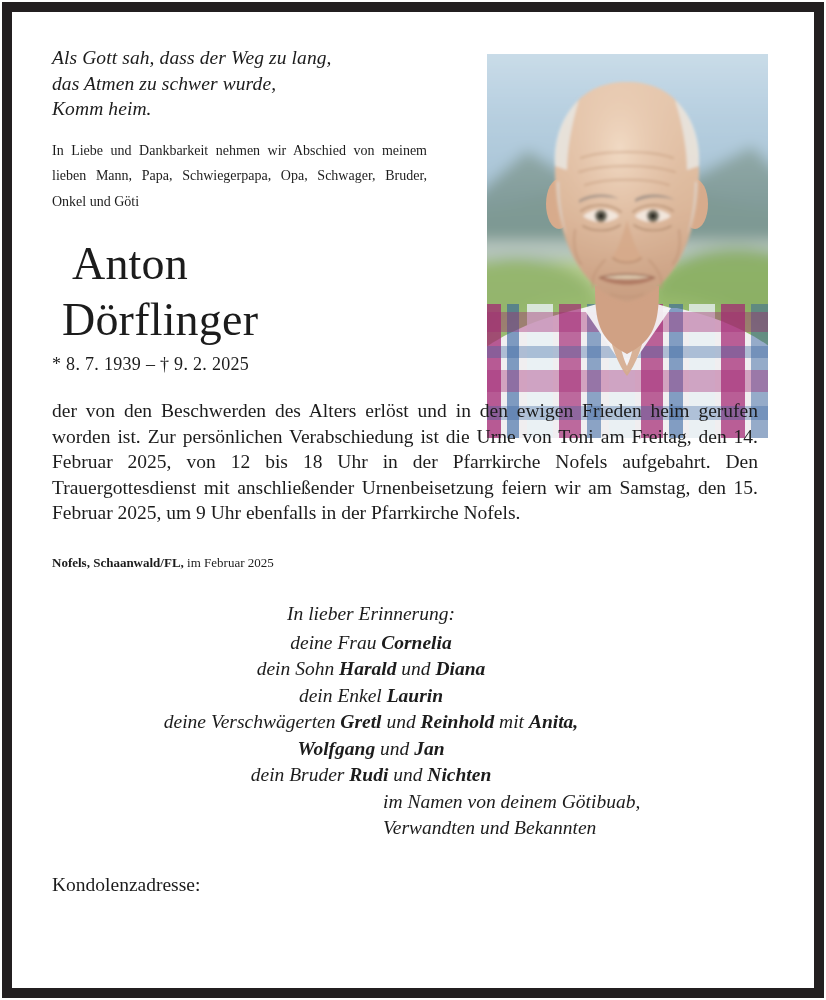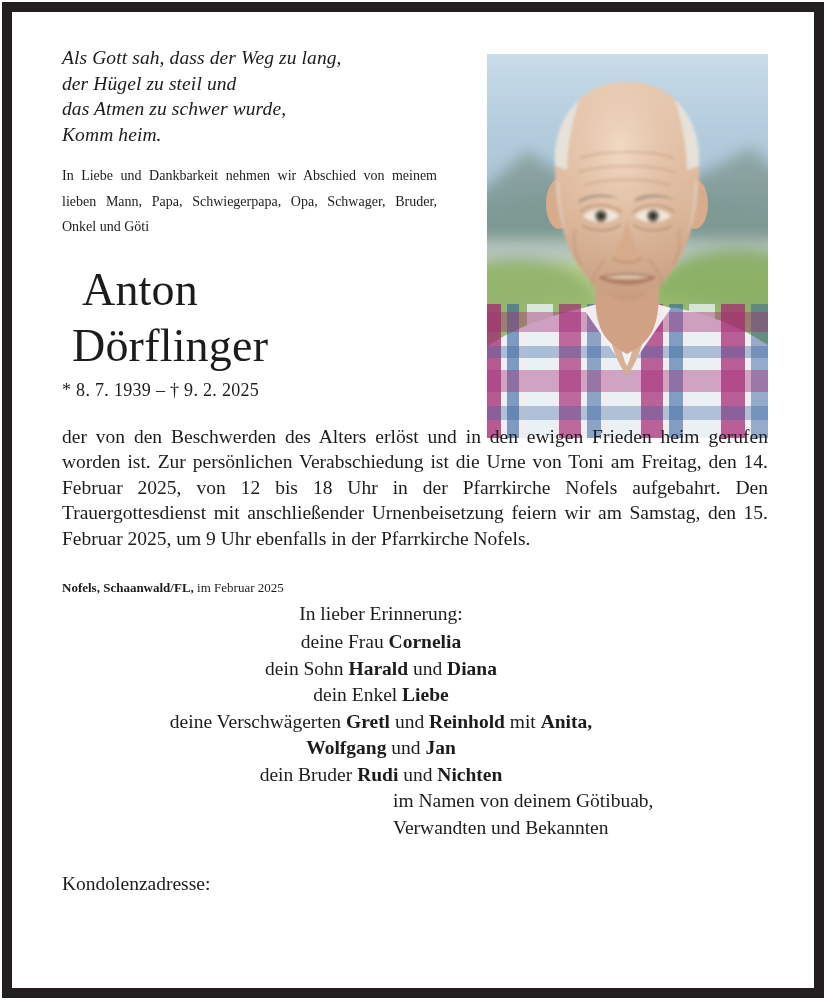--- a/index.html
+++ b/index.html
@@ -30,21 +30,21 @@
     top: 2px;
     right: 2px;
     bottom: 2px;
     border: 10px solid #231f20;
     box-sizing: border-box;
     pointer-events: none;
   }
 
   .content {
     position: absolute;
-    left: 62px;
+    left: 52px;
     top: 45px;
     width: 706px;
   }
 
   
   .poem {
     font-style: italic;
     font-size: 19.5px;
     line-height: 25.5px;
     width: 420px;
@@ -113,23 +113,25 @@
   
   .place-line {
     margin-top: 24px;
     font-size: 13px;
     line-height: 25.5px;
   }
   .place-line b { font-weight: bold; }
 
   
   .memory {
+    margin-top: 26px;
     width: 706px;
     font-size: 19.5px;
     line-height: 26.5px;
+    font-style: italic;
   }
   .memory-title {
     text-align: center;
     padding-right: 68px;
   }
   .memory-lines {
     text-align: center;
     padding-right: 68px;
     margin-top: 2px;
   }
@@ -290,21 +292,20 @@
           <path d="M124,240 C132,244 148,244 156,240" stroke="#bf9477" stroke-width="2" fill="none" opacity="0.55" stroke-linecap="round"></path>
         </g>
       </g>
     </svg>
   </div>
 
   <div class="content">
 
     <div class="poem">
       <div>Als Gott sah, dass der Weg zu lang,</div>
-      <div>der Hügel zu steil und</div>
       <div>das Atmen zu schwer wurde,</div>
       <div>Komm heim.</div>
     </div>
 
     <div class="intro">In Liebe und Dankbarkeit nehmen wir Abschied von meinem lieben Mann, Papa, Schwiegerpapa, Opa, Schwager, Bruder, Onkel und Göti</div>
 
     <div class="name-block">
       <div class="given-name">Anton</div>
       <div class="family-name">Dörflinger</div>
       <div class="dates">* 8. 7. 1939 – † 9. 2. 2025</div>
@@ -312,21 +313,21 @@
 
     <div class="body-text">der von den Beschwerden des Alters erlöst und in den ewigen Frieden heim gerufen worden ist. Zur persönlichen Verabschiedung ist die Urne von Toni am Freitag, den 14. Februar 2025, von 12 bis 18 Uhr in der Pfarrkirche Nofels aufgebahrt. Den Trauergottesdienst mit anschließender Urnenbeisetzung feiern wir am Samstag, den 15. Februar 2025, um 9 Uhr ebenfalls in der Pfarrkirche Nofels.</div>
 
     <div class="place-line"><b>Nofels, Schaanwald/FL,</b><span> im Februar 2025</span></div>
 
     <div class="memory">
       <div class="memory-title">In lieber Erinnerung:</div>
       <div class="memory-lines">
         <span class="ln"><span>deine Frau </span><b>Cornelia</b></span>
         <span class="ln"><span>dein Sohn </span><b>Harald</b><span> und </span><b>Diana</b></span>
-        <span class="ln"><span>dein Enkel </span><b>Liebe</b></span>
+        <span class="ln"><span>dein Enkel </span><b>Laurin</b></span>
         <span class="ln"><span>deine Verschwägerten </span><b>Gretl</b><span> und </span><b>Reinhold</b><span> mit </span><b>Anita,</b></span>
         <span class="ln"><b>Wolfgang</b><span> und </span><b>Jan</b></span>
         <span class="ln"><span>dein Bruder </span><b>Rudi</b><span> und </span><b>Nichten</b></span>
       </div>
       <div class="closing">
         <span class="ln">im Namen von deinem Götibuab,</span>
         <span class="ln">Verwandten und Bekannten</span>
       </div>
     </div>
 

